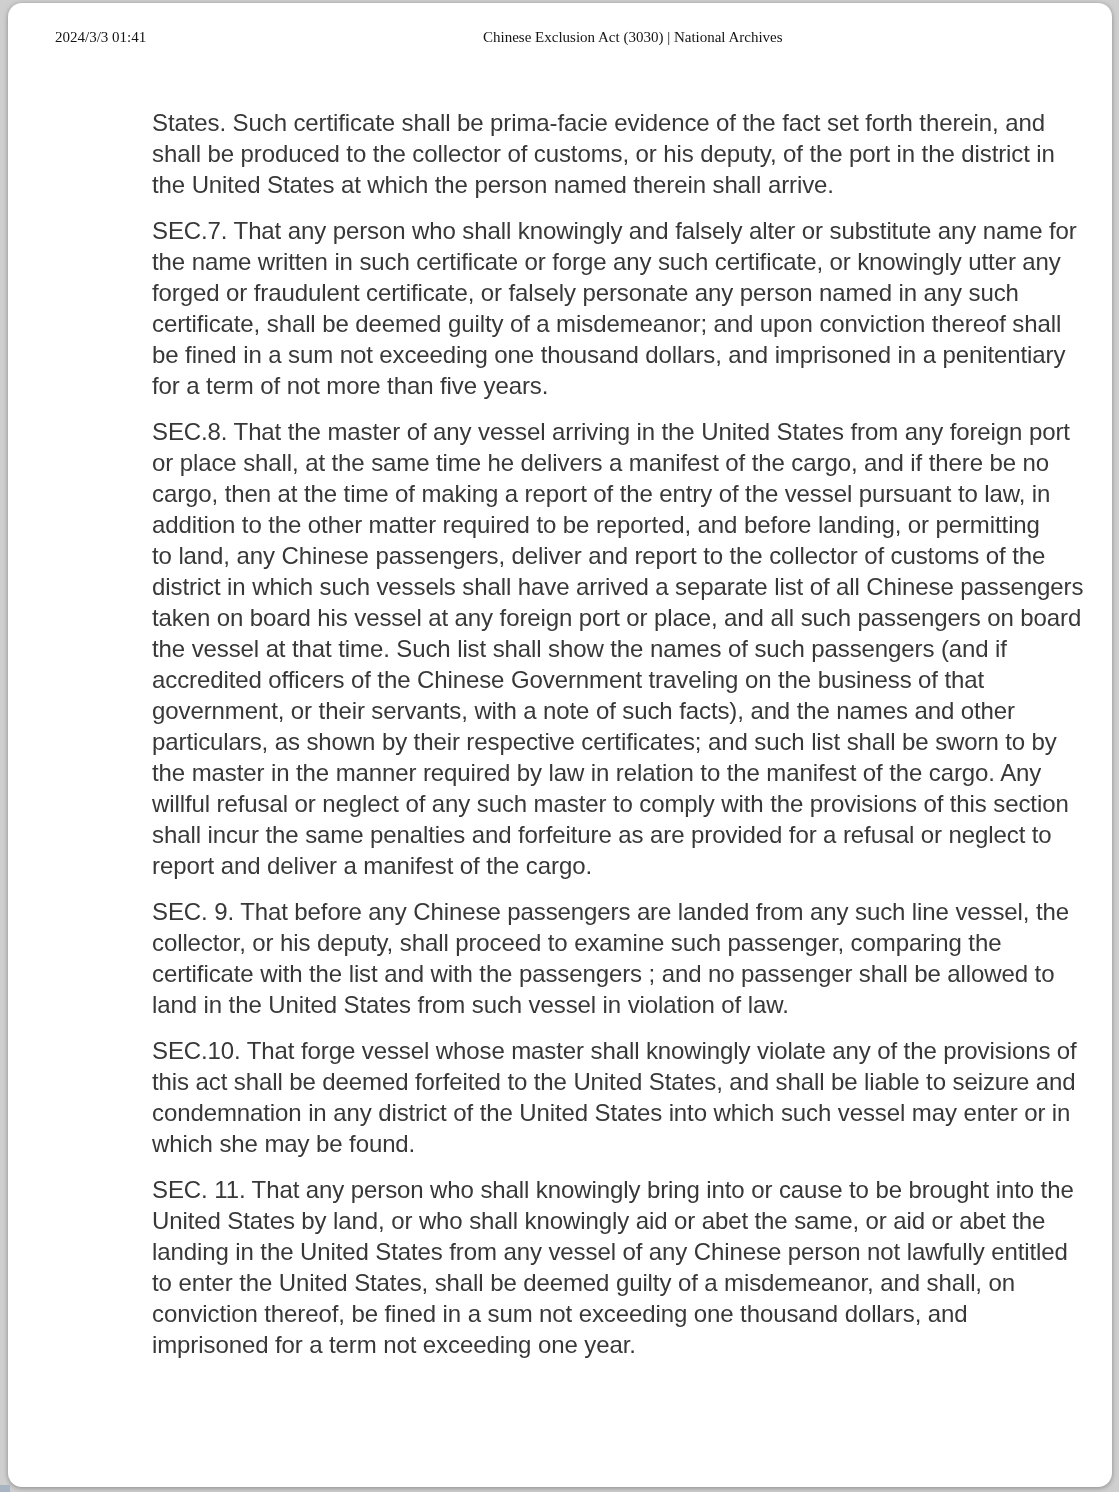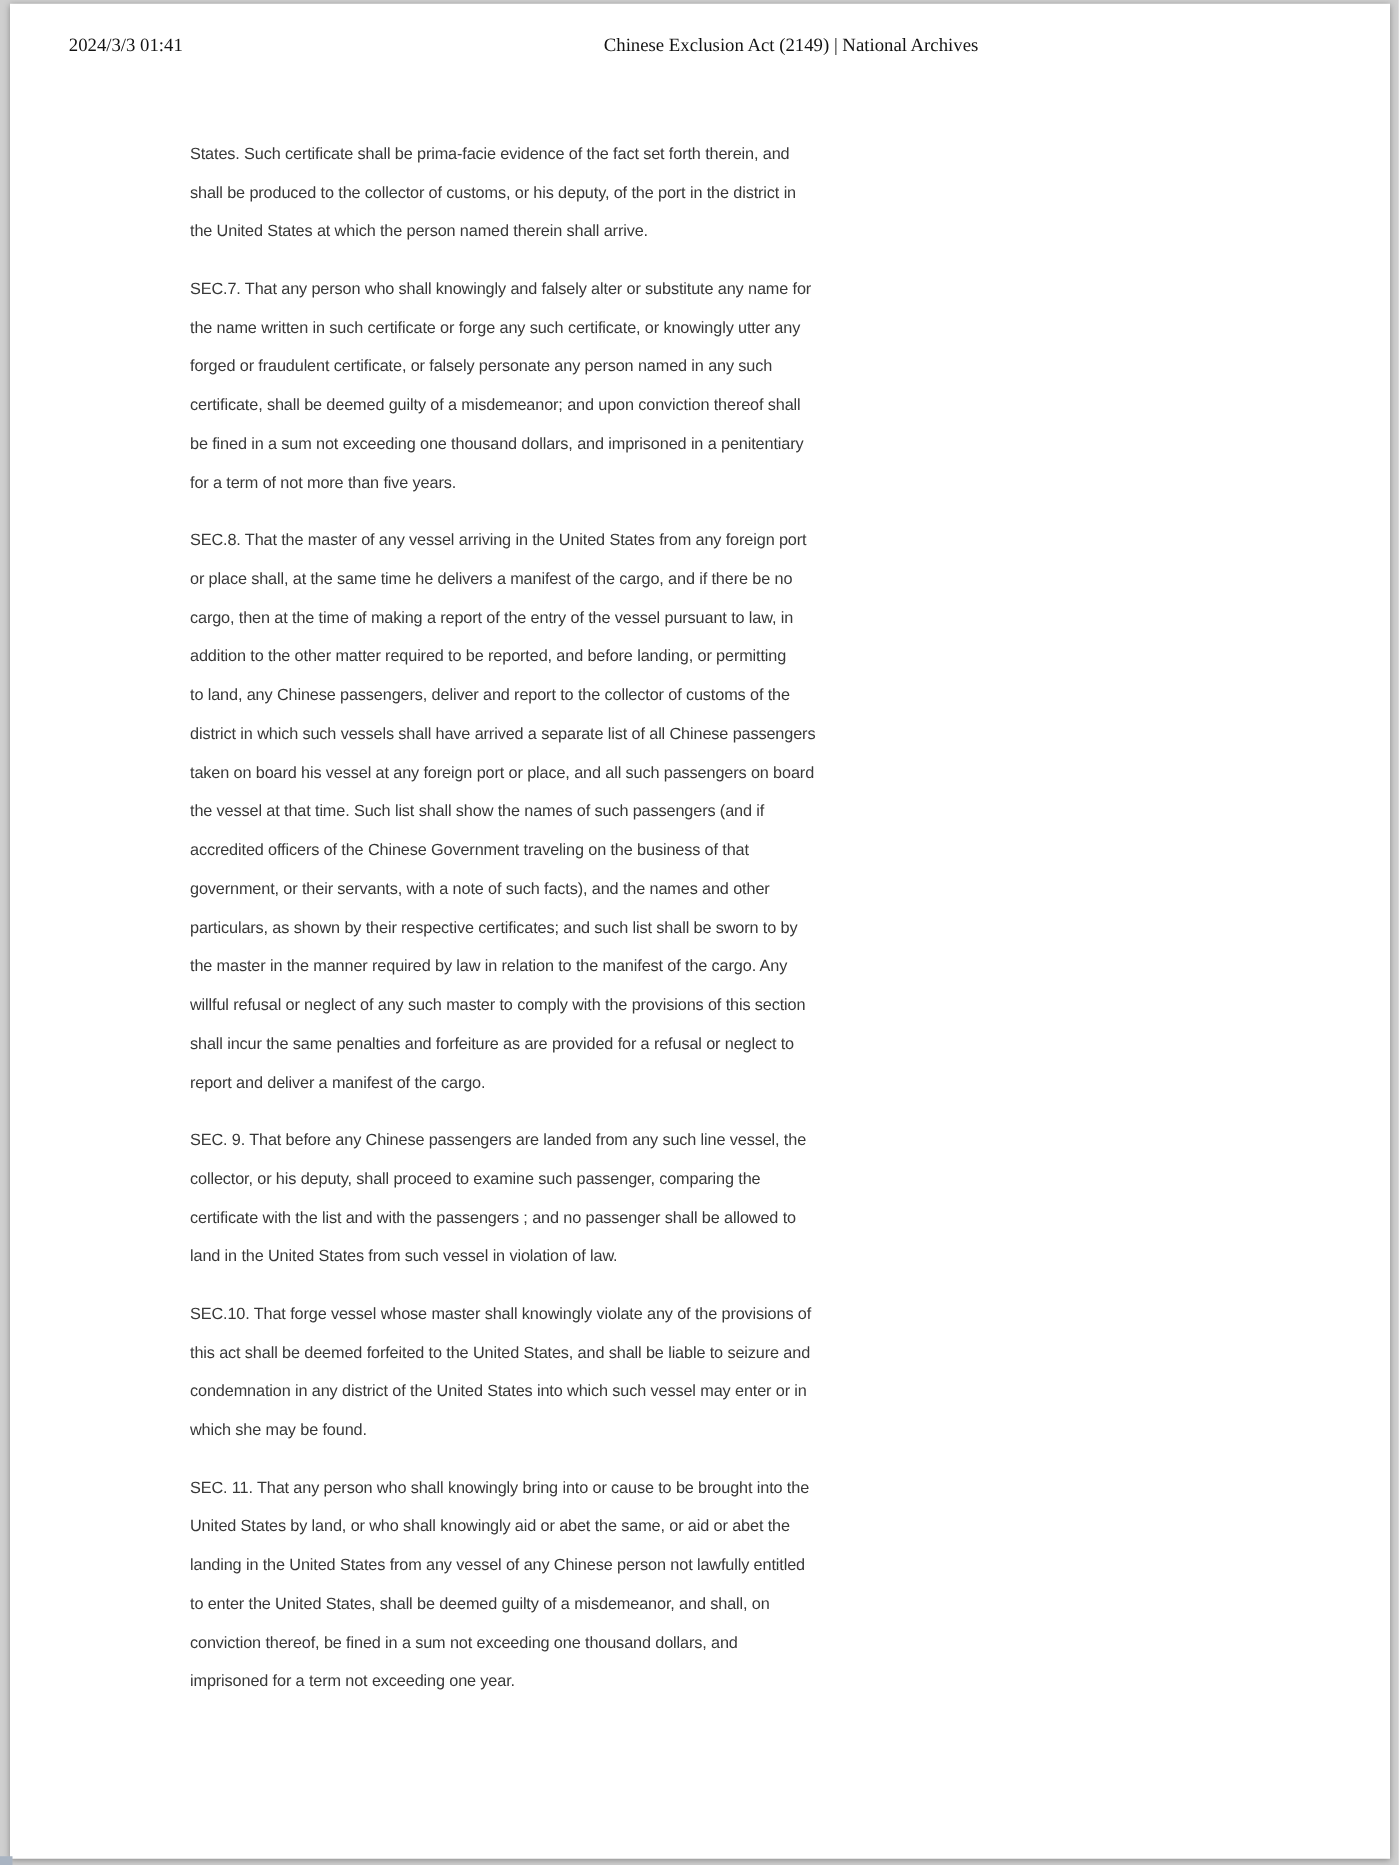--- a/index.html
+++ b/index.html
@@ -18,39 +18,40 @@
     position: relative;
     width: 1119px; height: 1492px;
     background: var(--background);
     overflow: hidden;
   }
   .paper {
     position: absolute;
     left: 8px; top: 3px; right: 7px; bottom: 5px;
     background: var(--paper);
     box-shadow: 0 1px 5px rgba(0,0,0,0.35);
+    border-radius: 14px;
   }
   .page-header {
     position: absolute;
     top: 26px; left: 0; right: 0;
     height: 20px;
     font-family: "Liberation Serif", "DejaVu Serif", serif;
     font-size: 15px;
     color: var(--header-text);
   }
   .hdr-date  { position: absolute; left: 47px;  top: 0; white-space: nowrap; }
   .hdr-title { position: absolute; left: 475px; top: 0; white-space: nowrap; }
   .content {
     position: absolute;
     top: 104px; left: 144px; right: 0;
     padding-right: 4px;
   }
   .content p {
     margin: 0 0 15px 0;
-    font-size: 13px;
+    font-size: 24px;
     line-height: 31px;
     letter-spacing: -0.1px;
     color: var(--body-text);
     white-space: pre-line;   
     max-width: 960px;
   }
   .corner-artifact {
     position: absolute;
     left: 0; bottom: 0;
     width: 10px; height: 7px;
@@ -58,21 +59,21 @@
   }
 </style>
 </head>
 <body>
 
 <div class="backdrop">
   <div class="paper">
 
     <div class="page-header">
       <span class="hdr-date">2024/3/3 01:41</span>
-      <span class="hdr-title">Chinese Exclusion Act (2149) | National Archives</span>
+      <span class="hdr-title">Chinese Exclusion Act (3030) | National Archives</span>
     </div>
 
     <div class="content">
       <p>States. Such certificate shall be prima-facie evidence of the fact set forth therein, and
 shall be produced to the collector of customs, or his deputy, of the port in the district in
 the United States at which the person named therein shall arrive.</p>
       <p>SEC.7. That any person who shall knowingly and falsely alter or substitute any name for
 the name written in such certificate or forge any such certificate, or knowingly utter any
 forged or fraudulent certificate, or falsely personate any person named in any such
 certificate, shall be deemed guilty of a misdemeanor; and upon conviction thereof shall

